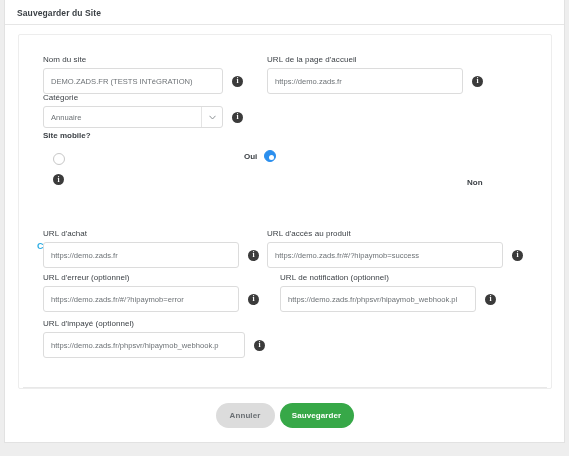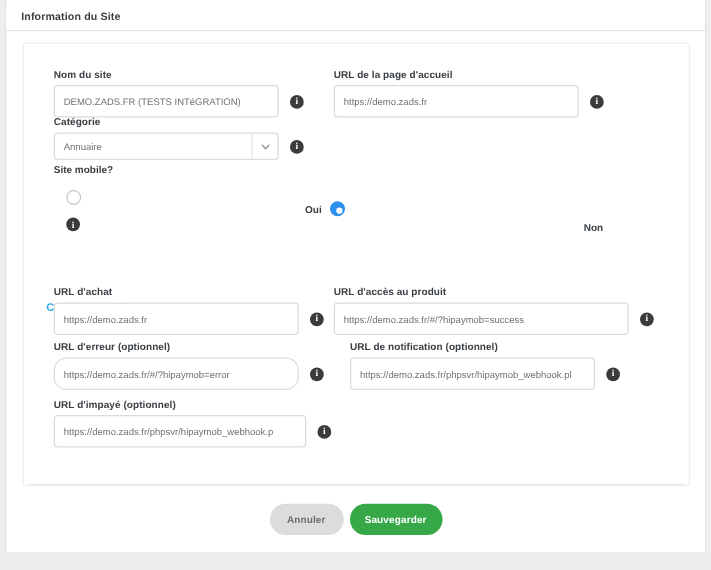--- a/index.html
+++ b/index.html
@@ -61,21 +61,21 @@
     background: #ffffff;
     border: 1px solid #ededed;
     border-radius: 2px;
   }
 
   
   .field { position: absolute; }
 
   .field-label {
     font-size: 8px;
-    font-weight: bold;
+    font-weight: normal;
     color: #3a3f44;
     margin-bottom: 4px;
     white-space: nowrap;
     letter-spacing: .05px;
   }
 
   .field-row { display: flex; align-items: center; }
 
   .text-input {
     height: 22px;
@@ -172,21 +172,21 @@
     top: 3.5px;
     width: 5px;
     height: 5px;
     border-radius: 50%;
     background: #ffffff;
   }
 
   .radio-empty-group { position: absolute; left: 10px; top: 0px; }
   .radio-empty-group .info-icon { margin-left: 0; margin-top: 7px; }
 
-  .radio-oui { position: absolute; left: 201px; top: 12px; display: flex; align-items: center; }
+  .radio-oui { position: absolute; left: 201px; top: 1px; display: flex; align-items: center; }
   .radio-non { position: absolute; left: 424px; top: 1px; display: flex; align-items: center; margin-top: 28px; }
   .radio-text {
     font-size: 8px;
     font-weight: bold;
     color: #3a3f44;
     margin-right: 7px;
   }
 
   
   .section-heading {
@@ -230,21 +230,21 @@
   .btn-save { background: #37a848; color: #ffffff; width: 74px; }
 </style>
 </head>
 <body>
 
 <div id="page">
 
   <div class="page-frame"></div>
 
   <div class="card-header">
-    <span class="card-header-title">Information du Site</span>
+    <span class="card-header-title">Sauvegarder du Site</span>
   </div>
 
   <div class="card-body">
 
     <div class="field" style="left:24px; top:20px;">
       <div class="field-label">Nom du site</div>
       <div class="field-row">
         <div class="text-input" style="width:180px;" title="Nom du site">DEMO.ZADS.FR (TESTS INTéGRATION)</div>
         <div class="info-icon">i</div>
       </div>
@@ -309,21 +309,21 @@
       <div class="field-label">URL d'accès au produit</div>
       <div class="field-row">
         <div class="text-input" style="width:236px;" title="URL d'accès au produit">https://demo.zads.fr/#/?hipaymob=success</div>
         <div class="info-icon">i</div>
       </div>
     </div>
 
     <div class="field" style="left:24px; top:238px;">
       <div class="field-label">URL d'erreur (optionnel)</div>
       <div class="field-row">
-        <div class="text-input" style="width:196px;border-radius:10px;" title="URL d'erreur">https://demo.zads.fr/#/?hipaymob=error</div>
+        <div class="text-input" style="width:196px;" title="URL d'erreur">https://demo.zads.fr/#/?hipaymob=error</div>
         <div class="info-icon">i</div>
       </div>
     </div>
 
     <div class="field" style="left:261px; top:238px;">
       <div class="field-label">URL de notification (optionnel)</div>
       <div class="field-row">
         <div class="text-input" style="width:196px;" title="URL de notification">https://demo.zads.fr/phpsvr/hipaymob_webhook.pl</div>
         <div class="info-icon">i</div>
       </div>

